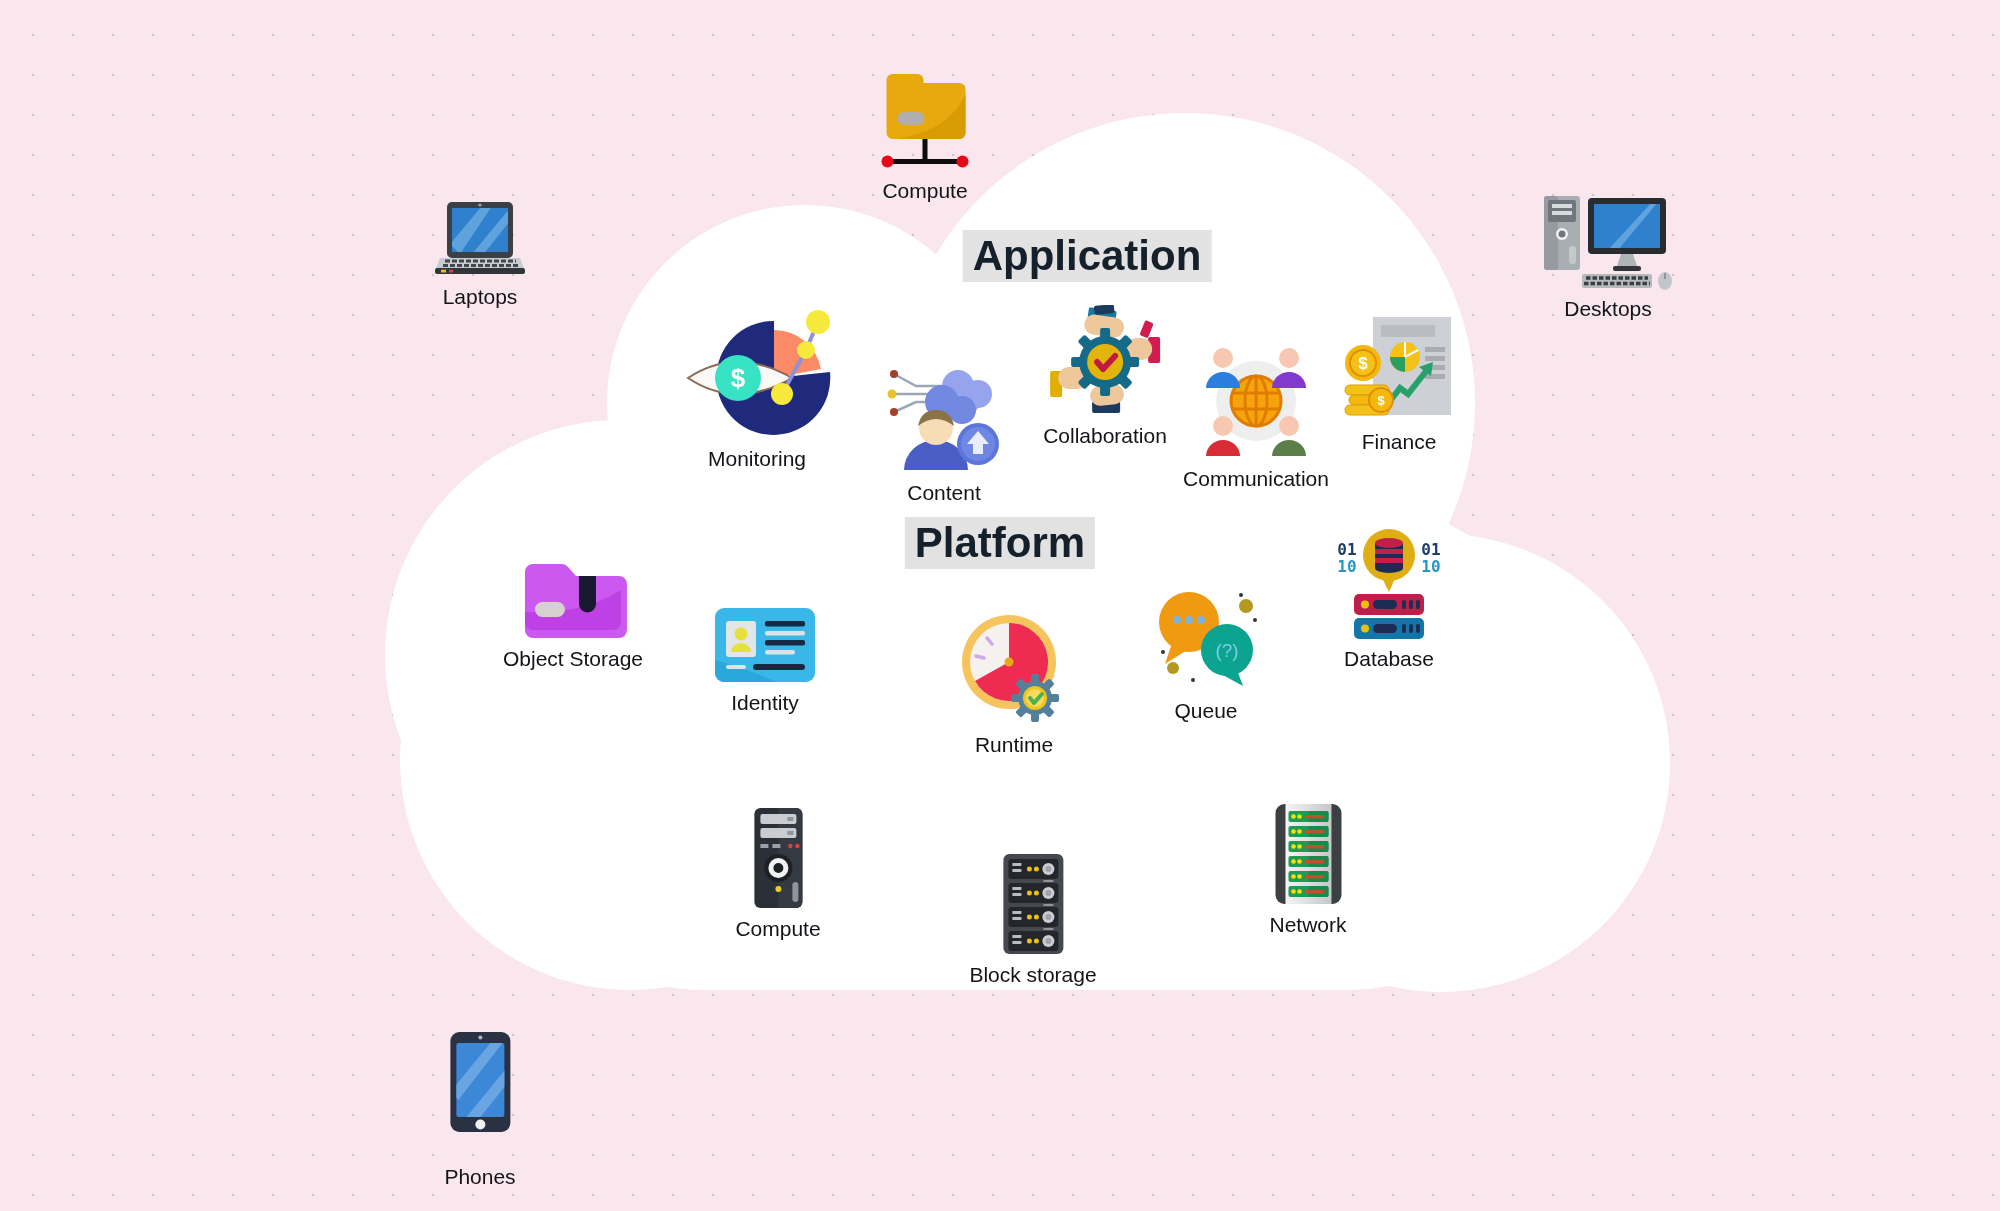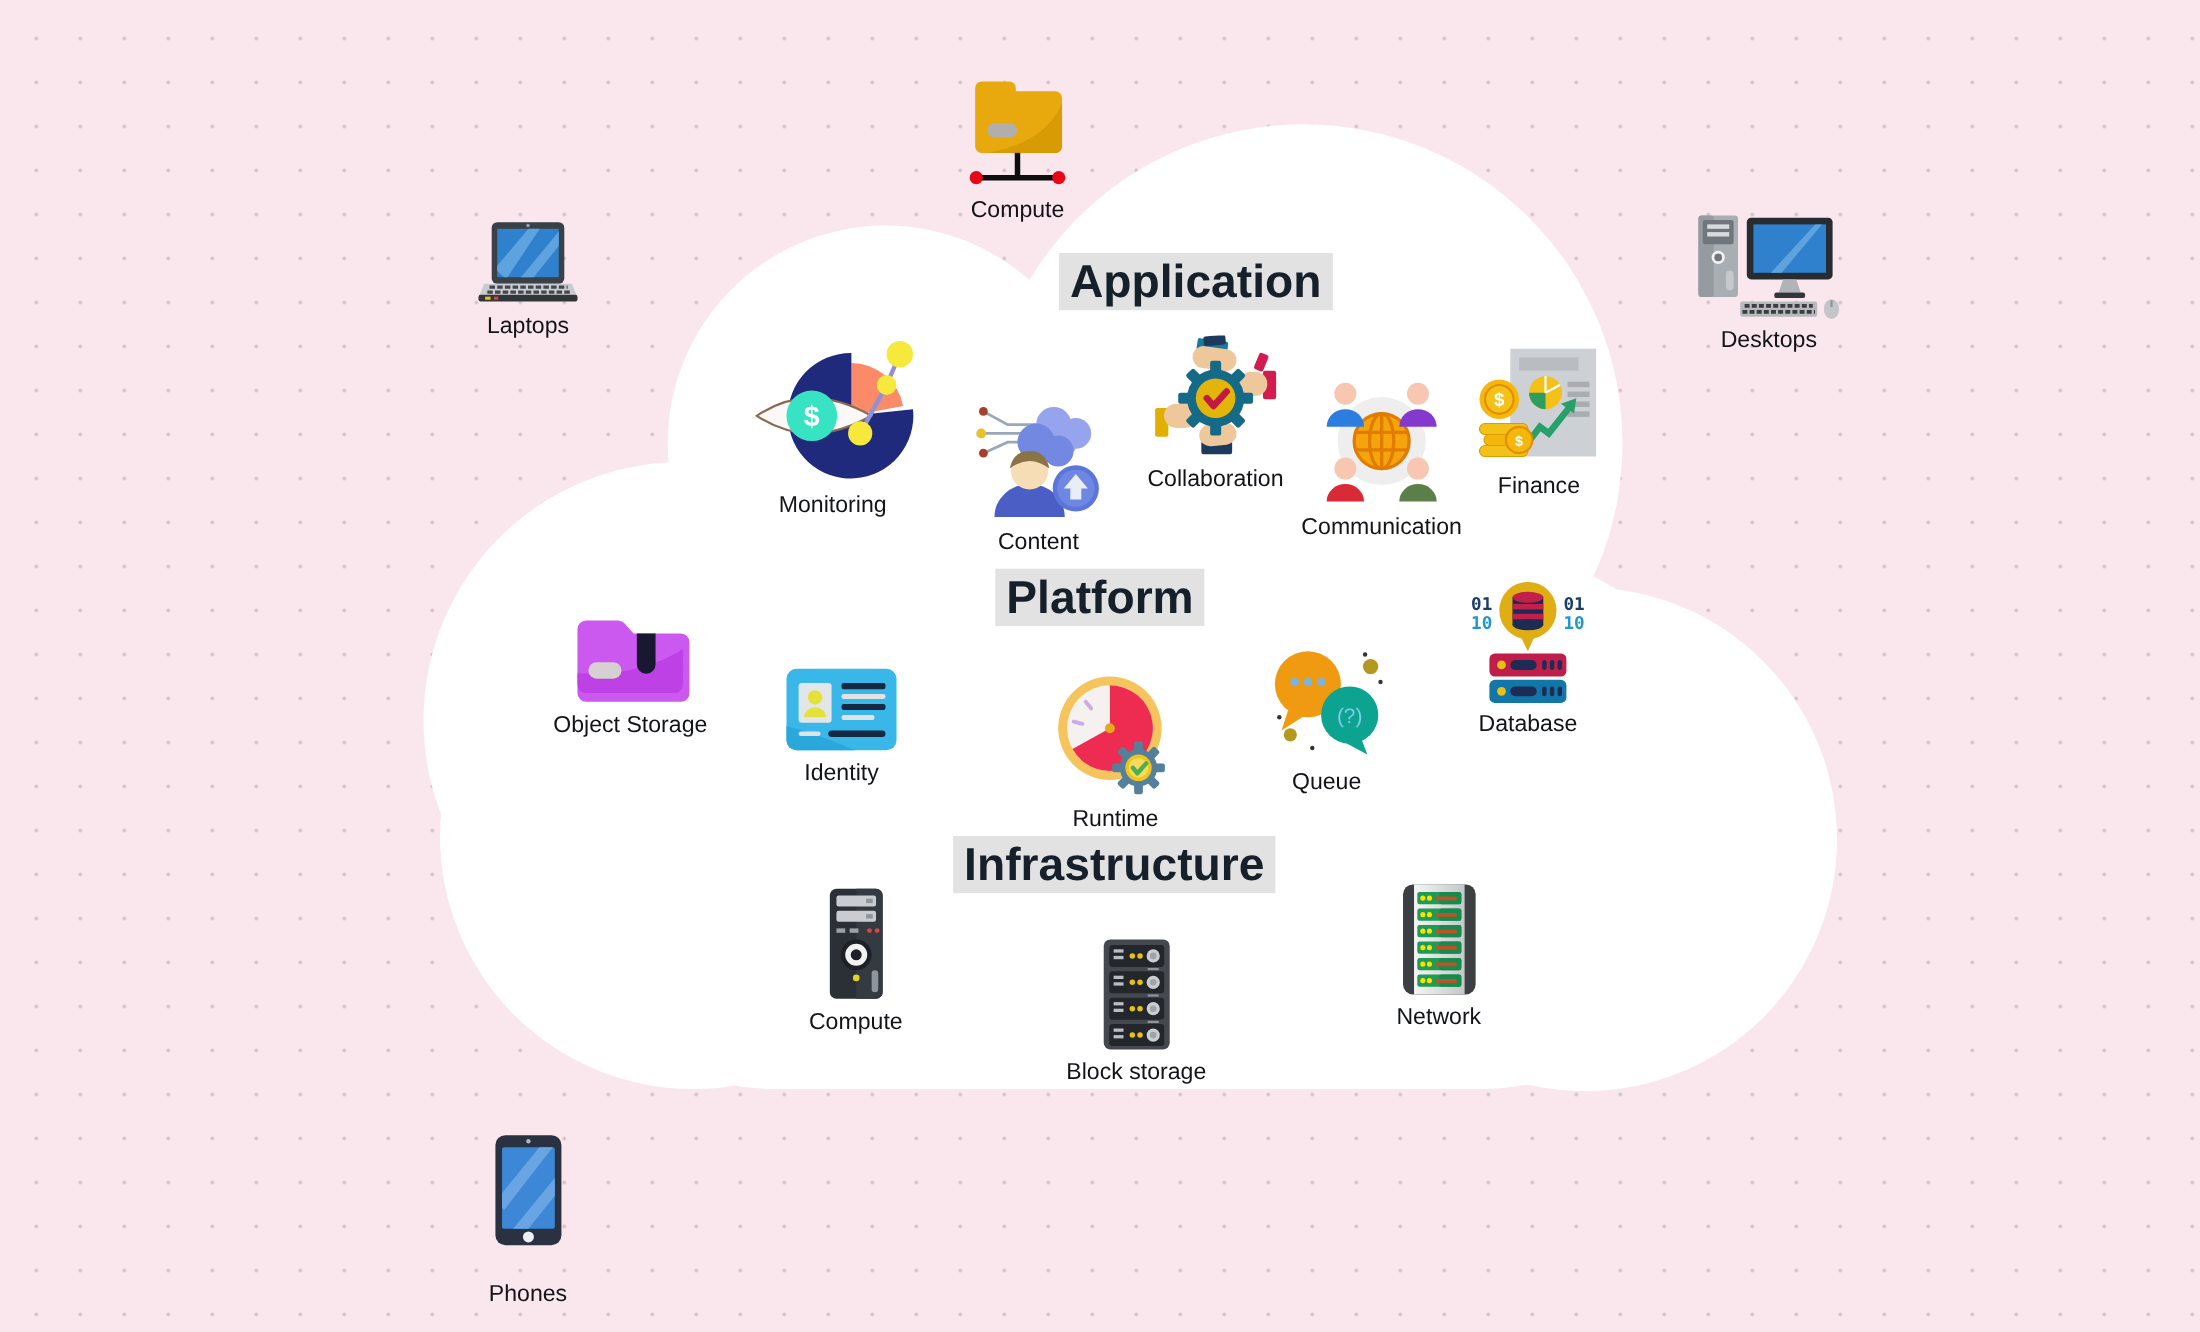--- a/index.html
+++ b/index.html
@@ -30,21 +30,20 @@
     <div class="cloud-part" style="left:895px;top:113px;width:580px;height:580px;"></div>
     <div class="cloud-part" style="left:607px;top:205px;width:396px;height:396px;"></div>
     <div class="cloud-part" style="left:385px;top:420px;width:470px;height:470px;"></div>
     <div class="cloud-part" style="left:400px;top:530px;width:460px;height:460px;"></div>
     <div class="cloud-part" style="left:1212px;top:534px;width:458px;height:458px;"></div>
     <div class="cloud-base" style="left:470px;top:500px;width:1110px;height:490px;border-radius:235px;"></div>
   </div>
 
   <div class="layer-title" style="left:1087px;top:230px;">Application</div>
   <div class="layer-title" style="left:1000px;top:517px;">Platform</div>
-  <div class="layer-title" style="left:1013px;top:760px;">Infrastructure</div>
 
   <div class="node" style="left:925px;top:60px;">
     <svg width="95" height="112" viewBox="0 0 95 112">
       <path d="M9,20 a6,6 0 0 1 6,-6 h25 a6,6 0 0 1 6,6 v3 h36 a6,6 0 0 1 6,6 v44 a6,6 0 0 1 -6,6 H15 a6,6 0 0 1 -6,-6 z" fill="#e7a90e"></path>
       <path d="M88,34 C76,62 48,74 20,79 h62 a6,6 0 0 0 6,-6 z" fill="#d89b03"></path>
       <rect x="20" y="52" width="27" height="13" rx="6.5" fill="#b3aeae"></rect>
       <rect x="45" y="79" width="5" height="22" fill="#0d0d0d"></rect>
       <rect x="10" y="99" width="75" height="5" rx="2.5" fill="#0d0d0d"></rect>
       <circle cx="10" cy="101.5" r="6" fill="#e60717"></circle>
       <circle cx="85" cy="101.5" r="6" fill="#e60717"></circle>

